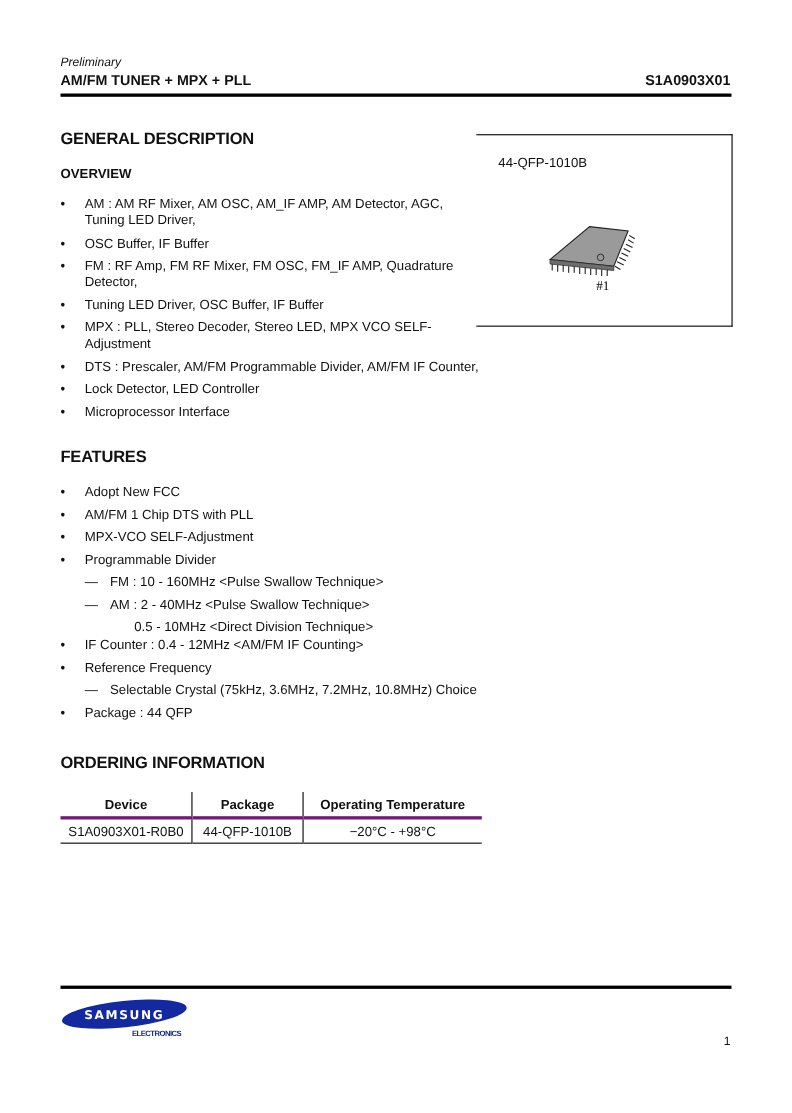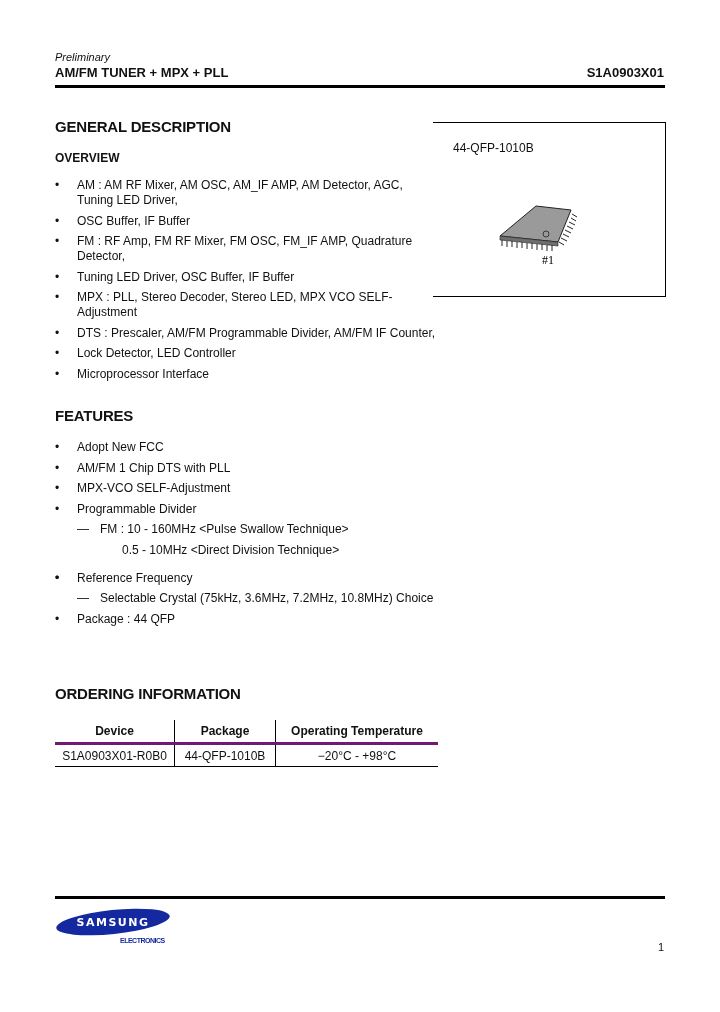--- a/index.html
+++ b/index.html
@@ -85,22 +85,23 @@
 </div>
 
 <div class="abs h1" style="left:55px;top:407px;">FEATURES</div>
 
 <ul class="list" style="top:440px;width:420px;">
   <li><span class="bullet">•</span><span>Adopt New FCC</span></li>
   <li><span class="bullet">•</span><span>AM/FM 1 Chip DTS with PLL</span></li>
   <li><span class="bullet">•</span><span>MPX-VCO SELF-Adjustment</span></li>
   <li><span class="bullet">•</span><span>Programmable Divider</span></li>
   <li class="sub"><span class="dash">—</span><span>FM : 10 - 160MHz  &lt;Pulse Swallow Technique&gt;</span></li>
-  <li class="subsub" style="margin-bottom:13px;"><span>0.5 -  10MHz &lt;Direct Division Technique&gt;</span></li>
-  <li><span class="bullet">•</span></li>
+  <li class="sub"><span class="dash">—</span><span>AM :  2 -  40MHz  &lt;Pulse Swallow Technique&gt;</span></li>
+  <li class="subsub" style="margin-bottom:1px;"><span>0.5 -  10MHz &lt;Direct Division Technique&gt;</span></li>
+  <li><span class="bullet">•</span><span>IF Counter : 0.4 - 12MHz  &lt;AM/FM IF Counting&gt;</span></li>
   <li><span class="bullet">•</span><span>Reference Frequency</span></li>
   <li class="sub"><span class="dash">—</span><span>Selectable Crystal (75kHz, 3.6MHz, 7.2MHz, 10.8MHz) Choice</span></li>
   <li><span class="bullet">•</span><span>Package : 44 QFP</span></li>
 </ul>
 
 <div class="abs h1" style="left:55px;top:685px;text-align:center;">ORDERING INFORMATION</div>
 
 <table class="order">
   <thead>
     <tr>

